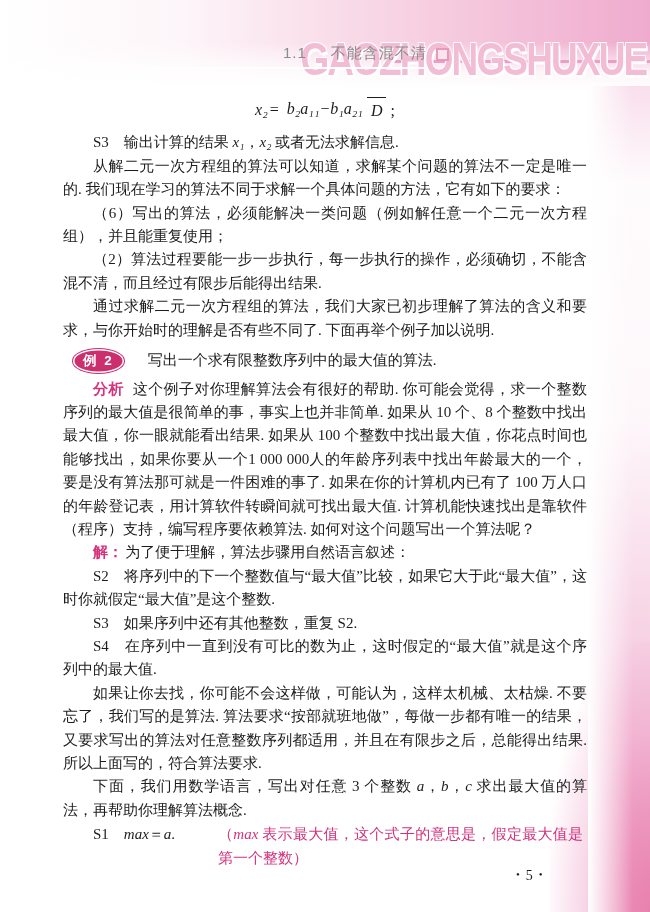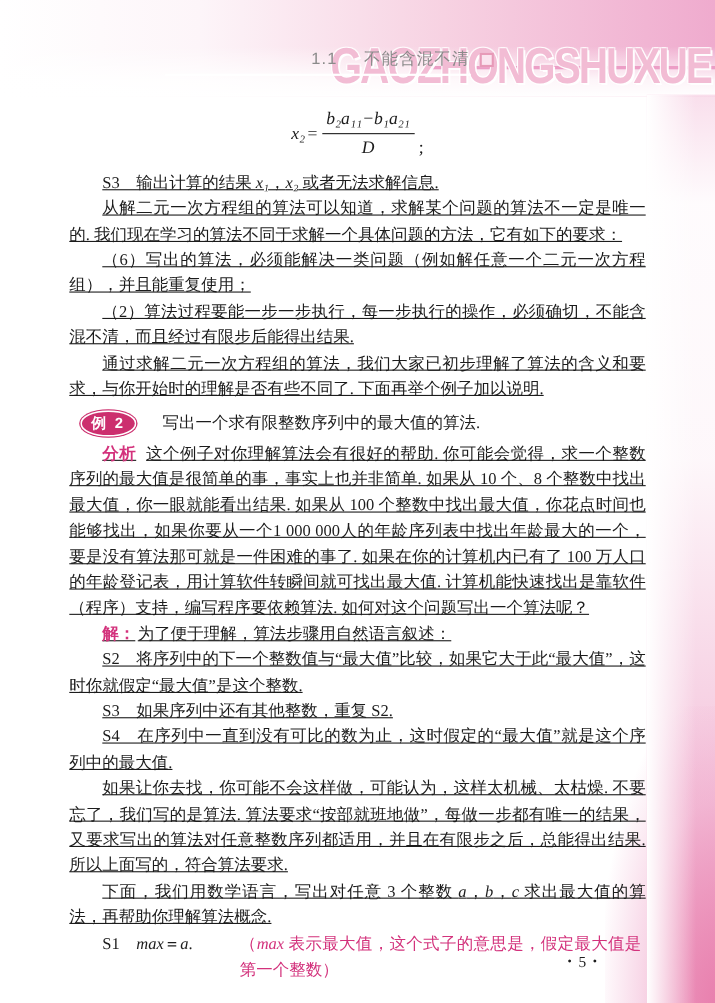--- a/index.html
+++ b/index.html
@@ -38,30 +38,30 @@
     background:linear-gradient(to bottom,rgba(244,196,220,0.55) 0%,rgba(252,238,246,0.22) 12%,
       rgba(251,233,242,0.35) 40%,rgba(243,190,216,0.8) 72%,#ec94b9 100%);}
   .right-strip-fade{position:absolute;top:86px;right:0;width:62px;bottom:0;
     background:linear-gradient(to right,#ffffff 0%,rgba(255,255,255,0) 72%);}
   .corner-glow{position:absolute;right:0;bottom:0;width:100px;height:270px;
     background:radial-gradient(ellipse at 100% 100%,rgba(232,126,173,0.9) 0%,
       rgba(240,170,205,0.45) 48%,rgba(255,255,255,0) 75%);}
   
   .content{position:absolute;left:63px;top:88px;width:524px;z-index:5;
     font-size:15px;line-height:23.4px;text-align:justify;}
-  .content p{margin:0;text-decoration:underline;}
+  .content p{margin:0;}
   .para{text-indent:2em;}
   .content i{font-family:"Liberation Serif","DejaVu Serif",serif;}
   .label{color:#d3327c;font-weight:bold;margin-right:0.6em;}
   .label.tight{margin-right:0.15em;}
   
   .formula{display:flex;justify-content:center;align-items:center;
     margin:9px 0 9px;font-size:16px;font-style:italic;}
   .formula .eq{font-style:normal;padding:0 2px;}
-  .frac{display:inline-flex;flex-direction:column;align-items:flex-start;margin:0 2px;}
+  .frac{display:inline-flex;flex-direction:row;align-items:flex-start;margin:0 2px;}
   .frac .num{padding:0 4px 1px;}
   .frac .den{border-top:1.3px solid #1c1c1c;padding:1px 4px 0;align-self:stretch;text-align:center;}
   .formula .tail{font-style:normal;align-self:flex-end;padding-left:2px;}
   
   .example-row{display:flex;align-items:center;margin:7px 0 5px;padding-left:10px;}
   .example-badge{flex:0 0 auto;background:#cc2f6e;color:#ffffff;
     font-family:"Liberation Sans","DejaVu Sans",sans-serif;
     font-weight:bold;font-size:13.5px;line-height:1;
     padding:5px 10px;border-radius:50%/50%;
     box-shadow:inset 0 0 0 1.5px #ffffff,0 0 0 1px #cc2f6e;

